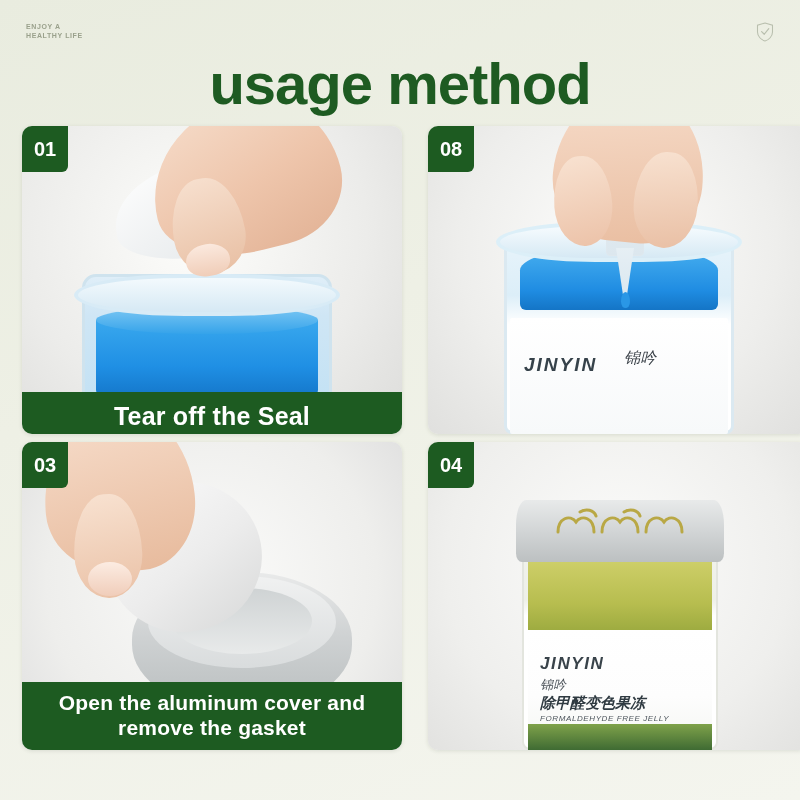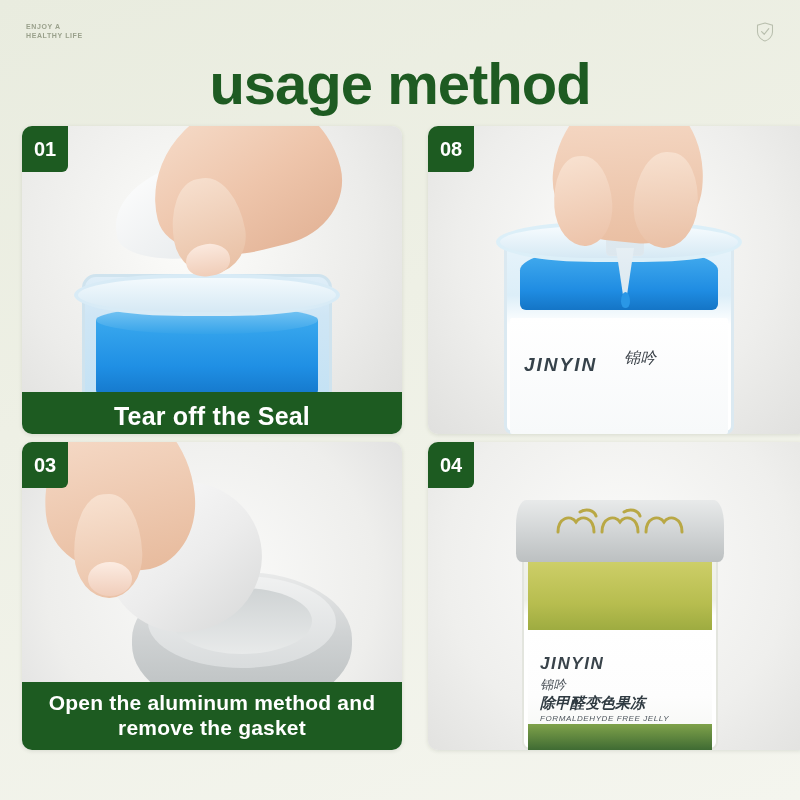--- a/index.html
+++ b/index.html
@@ -327,21 +327,21 @@
     <div class="photo p3">
       <div class="lid3"></div>
       <div class="lid3-inner"></div>
       <div class="lid3-hole"></div>
       <div class="gasket3"></div>
       <div class="hand3"></div>
       <div class="finger3"></div>
       <div class="nail3"></div>
     </div>
     <div class="badge">03</div>
-    <div class="caption two-line">Open the aluminum method and remove the gasket</div>
+    <div class="caption two-line">Open the aluminum cover and remove the gasket</div>
   </div>
 
   <div class="card">
     <div class="photo p4">
       <div class="jar4"></div>
       <div class="gel4"></div>
       <div class="label4"></div>
       <div class="label4-scene"></div>
       <div class="lid4"></div>
       <div class="lid4-art">

